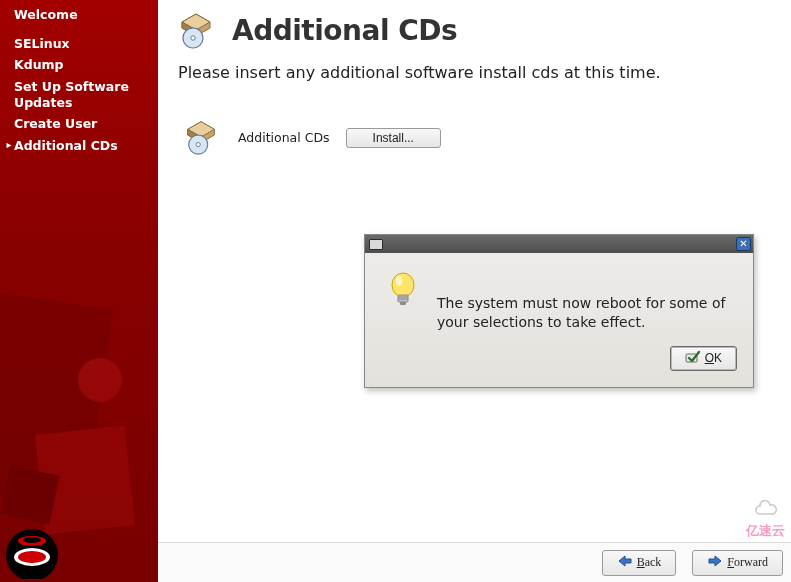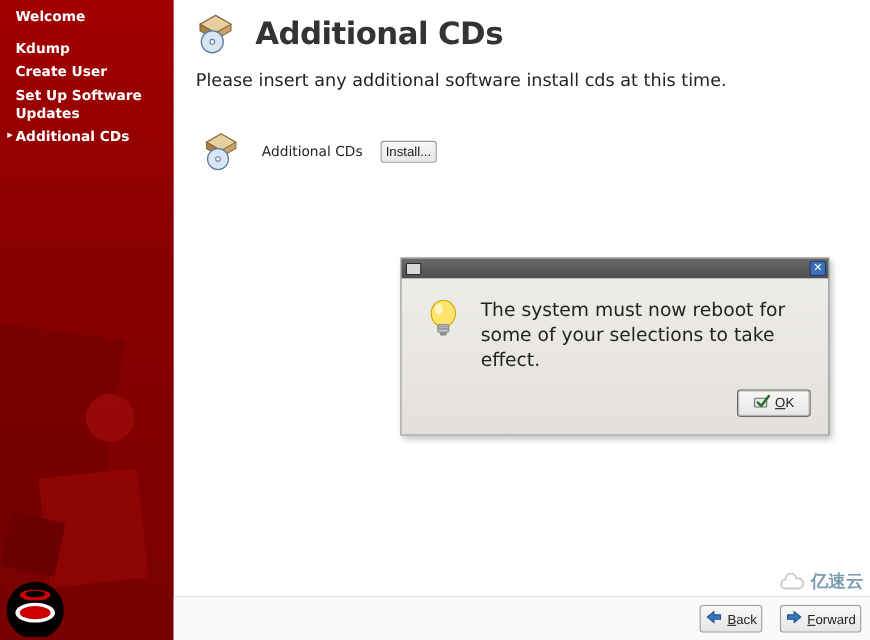--- a/index.html
+++ b/index.html
@@ -87,21 +87,21 @@
     display: flex;
     align-items: center;
     gap: 16px;
     padding: 14px 20px 10px 24px;
   }
   .cd-label { font-size: 12.5px; color: #222; }
   .btn {
     background: linear-gradient(#f8f8f8, #e6e6e6);
     border: 1px solid #9a9a9a;
     border-radius: 3px;
-    padding: 2px 4px;
+    padding: 2px 26px;
     font-size: 12px;
     cursor: pointer;
     color: #222;
     display: inline-flex;
     align-items: center;
     gap: 4px;
     white-space: nowrap;
   }
   .under { text-decoration: underline; }
   
@@ -137,23 +137,24 @@
     text-align: center;
     border-radius: 2px;
     cursor: pointer;
   }
   .dialog-body {
     display: flex;
     gap: 18px;
     padding: 18px 20px 14px 22px;
   }
   .dialog-text {
-    font-size: 17px;
+    font-size: 14px;
     color: #222;
     line-height: 1.35;
+    margin-top: 23px;
   }
   .dialog-actions {
     display: flex;
     justify-content: flex-end;
     padding: 0 16px 16px 8px;
   }
   .btn.ok {
     padding: 3px 14px;
     border: 1px solid #6a6a6a;
     box-shadow: 0 0 0 1px #b8b8b0 inset;
@@ -166,32 +167,33 @@
     width: 633px;
     height: 40px;
     display: flex;
     justify-content: flex-end;
     align-items: center;
     gap: 16px;
     padding-right: 8px;
     border-top: 1px solid #dcdcdc;
     background: #fafafa;
   }
-  .btn.nav { padding: 4px 4px; }
+  .btn.nav { padding: 4px 14px; font-family: Liberation Serif, serif; }
   
   .watermark {
     position: absolute;
     right: 6px; bottom: 42px;
     opacity: 0.55;
     display: flex;
     align-items: center;
     gap: 4px;
-    color: #0c4a6e;
-    font-size: 16px;
+    color: #ec4899;
+    font-size: 13px;
     font-weight: bold;
+    flex-direction: column;
   }
   .watermark svg { opacity: 0.8; }
 </style>
 </head>
 <body>
 
 <div class="root">
 
   <div class="sidebar">
     <svg class="sidebar-graphics" viewBox="0 0 158 582" preserveAspectRatio="none">
@@ -203,29 +205,33 @@
     <div class="sidebar-items">
       <div class="sidebar-item">
         <span class="sidebar-marker"></span>
         <span class="sidebar-label">Welcome</span>
       </div>
       <div class="sidebar-item">
         <span class="sidebar-marker"></span>
       </div>
       <div class="sidebar-item">
         <span class="sidebar-marker"></span>
+        <span class="sidebar-label">SELinux</span>
+      </div>
+      <div class="sidebar-item">
+        <span class="sidebar-marker"></span>
         <span class="sidebar-label">Kdump</span>
       </div>
       <div class="sidebar-item">
         <span class="sidebar-marker"></span>
+        <span class="sidebar-label">Set Up Software Updates</span>
+      </div>
+      <div class="sidebar-item">
+        <span class="sidebar-marker"></span>
         <span class="sidebar-label">Create User</span>
-      </div>
-      <div class="sidebar-item">
-        <span class="sidebar-marker"></span>
-        <span class="sidebar-label">Set Up Software Updates</span>
       </div>
       <div class="sidebar-item">
         <span class="sidebar-marker">▸</span>
         <span class="sidebar-label">Additional CDs</span>
       </div>
     </div>
 
     <div class="logo-wrap">
       <svg width="70" height="60" viewBox="0 0 70 60">
         <circle cx="32" cy="36" r="26" fill="#000"></circle>

